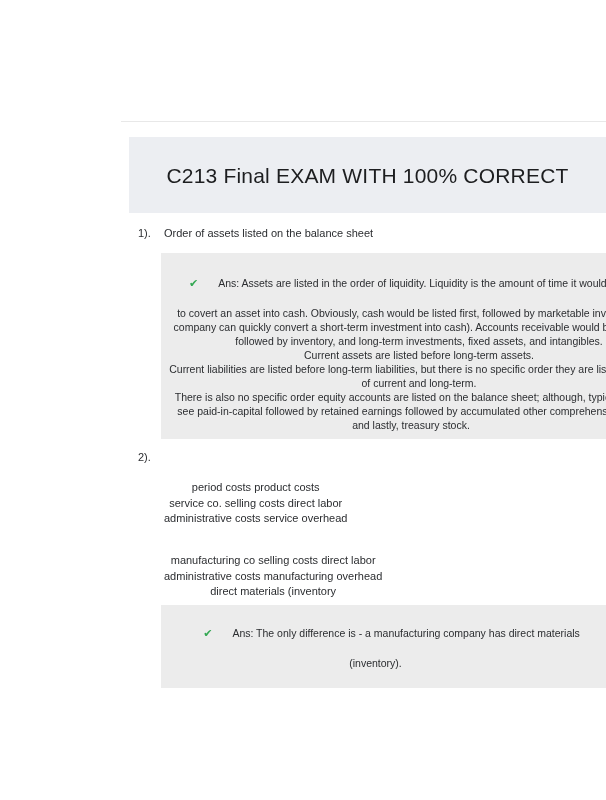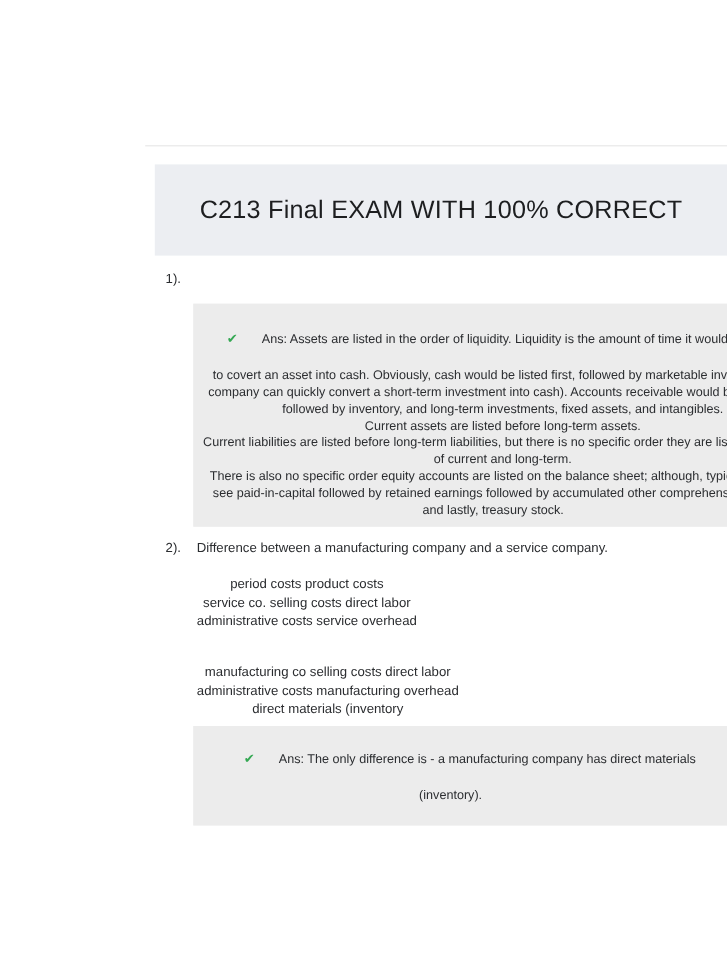--- a/index.html
+++ b/index.html
@@ -92,30 +92,30 @@
 
 <div class="page">
 
   <div class="header-rule"></div>
 
   <div class="title-block">
     <div class="title-line">C213 Final EXAM WITH 100% CORRECT</div>
   </div>
 
   <span class="q-number" style="top:163px">1).</span>
+  <span class="q-text" style="top:163px">Order of assets listed on the balance sheet</span>
 
   <div class="answer-block answer-block-1">
     <span class="check">✔</span><span class="answer-text">Ans: Assets are listed in the order of liquidity. Liquidity is the amount of time it would usually take to covert an asset into cash. Obviously, cash would be listed first, followed by marketable investments (a company can quickly convert a short-term investment into cash). Accounts receivable would be listed next followed by inventory, and long-term investments, fixed assets, and intangibles.
 Current assets are listed before long-term assets.
 Current liabilities are listed before long-term liabilities, but there is no specific order they are listed in outside of current and long-term.
 There is also no specific order equity accounts are listed on the balance sheet; although, typically you will see paid-in-capital followed by retained earnings followed by accumulated other comprehensive income, and lastly, treasury stock.</span>
   </div>
 
   <span class="q-number" style="top:387px">2).</span>
-  <span class="q-text" style="top:387px">Difference between a manufacturing company and a service company.</span>
 
   <div class="notes" style="top:416px">period costs product costs
 service co. selling costs direct labor
 administrative costs service overhead</div>
 
   <div class="notes" style="top:489px">manufacturing co selling costs direct labor
 administrative costs manufacturing overhead
 direct materials (inventory</div>
 
   <div class="answer-block answer-block-2">

